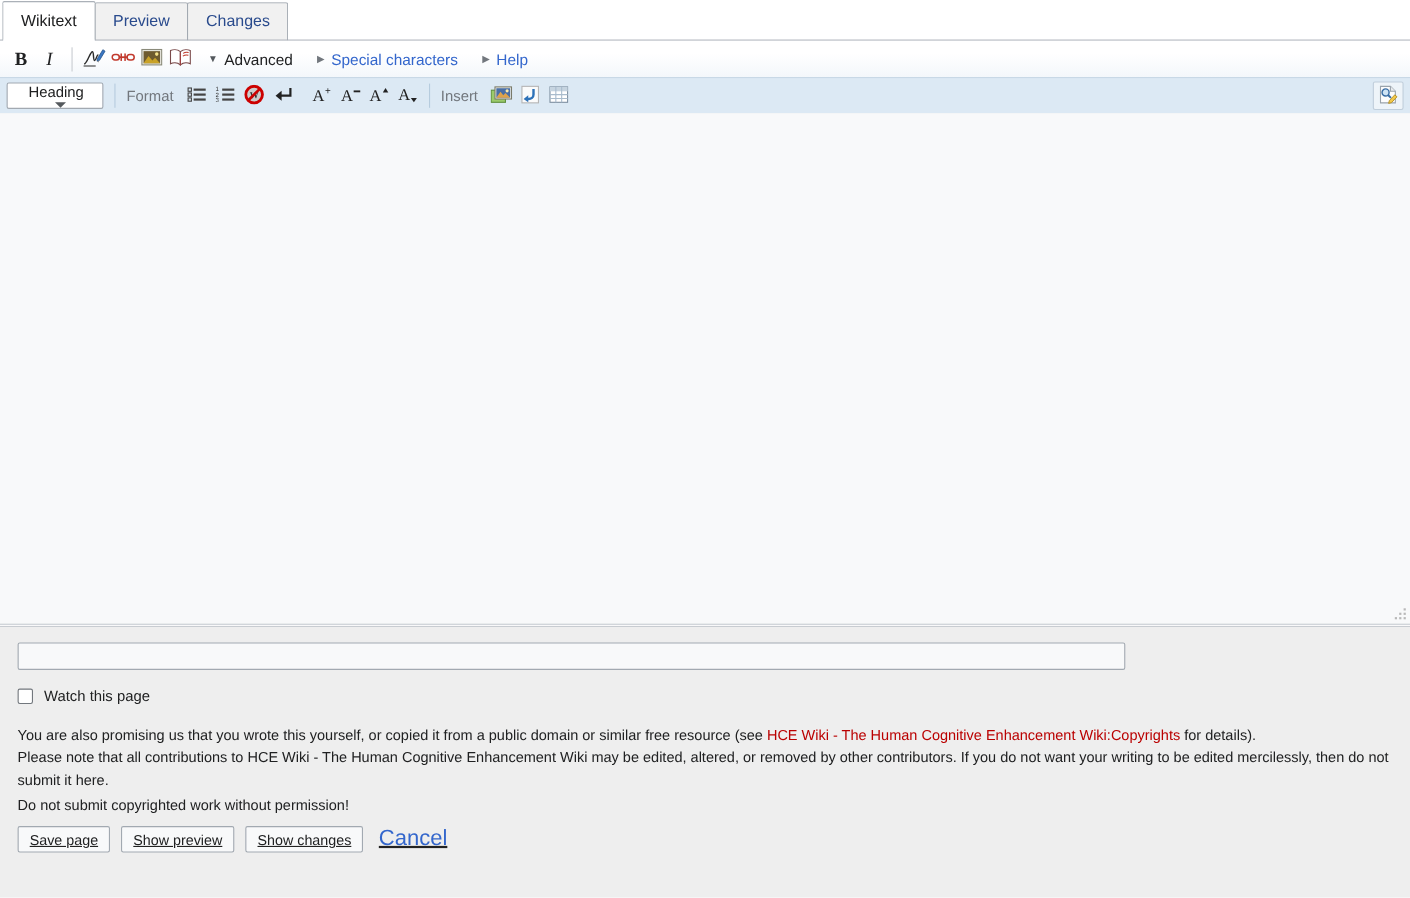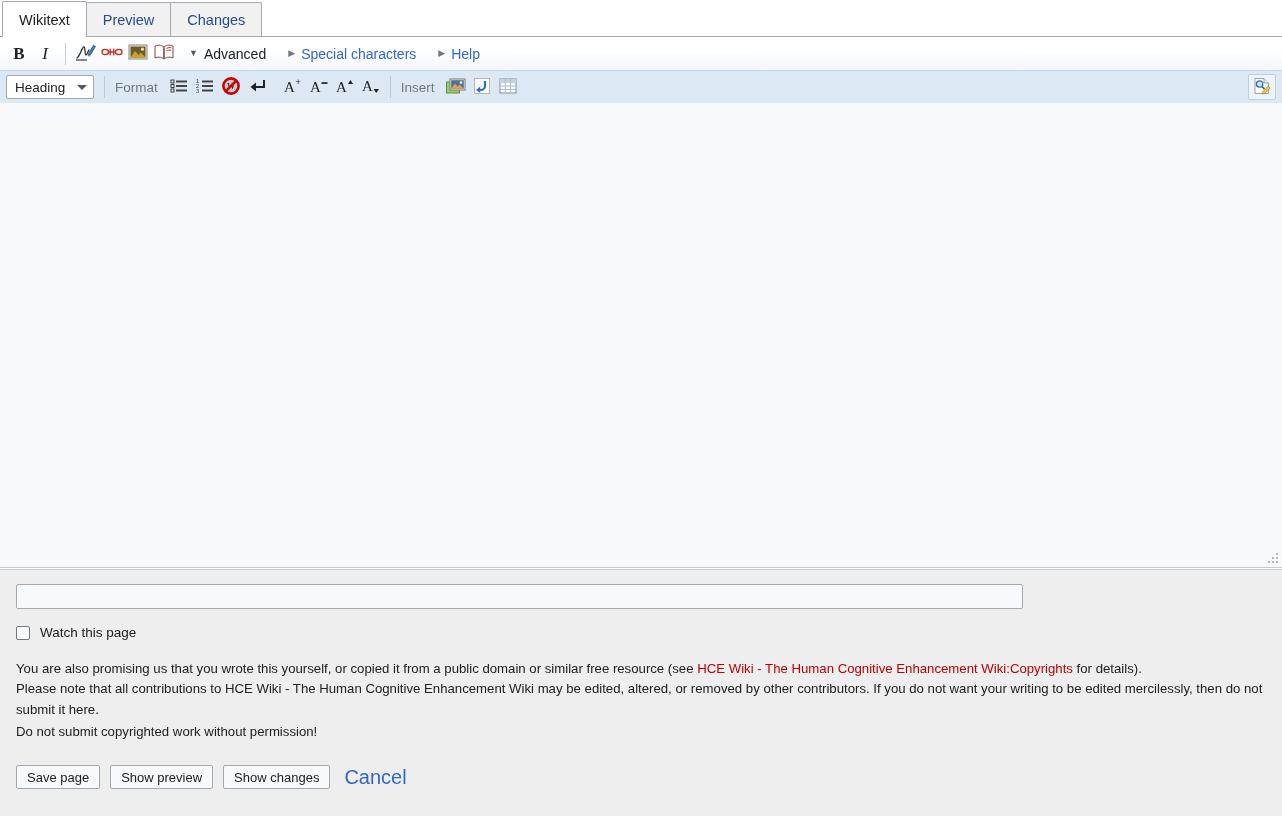--- a/index.html
+++ b/index.html
@@ -109,20 +109,21 @@
     min-width: 88px;
     border: 1px solid #a2a9b1;
     background: #ffffff;
     border-radius: 2px;
     display: flex; align-items: center; justify-content: space-between;
     padding: 0 6px 0 8px;
     font-size: 13.5px;
     color: #202122;
     cursor: pointer;
     margin-right: 4px;
+    flex-direction: column;
   }
   .heading-select .caret {
     border-left: 5px solid transparent;
     border-right: 5px solid transparent;
     border-top: 5px solid #54595d;
     margin-left: 8px;
   }
   .grp-label {
     color: #72777d;
     font-size: 13.5px;
@@ -204,22 +205,23 @@
     font-size: 13.2px;
     color: #202122;
     line-height: 1.54;
     max-width: 1250px;
   }
   .copyright .redlink { color: #ba0000; text-decoration: none; cursor: pointer; }
   .copyright .strongline { font-weight: normal; display: block; margin-top: 2px; }
   .copyright .para { display: block; }
 
   .buttons {
-    display: flex; align-items: center;
-    margin-top: 23px;
+    display: flex; 
+    margin-top: 9px;
+    text-decoration: underline;
   }
   .btn {
     height: 24px;
     padding: 0 10px;
     border: 1px solid #a2a9b1;
     background: #f8f9fa;
     border-radius: 2px;
     font-family: "Liberation Sans", sans-serif;
     font-size: 13px;
     color: #202122;

